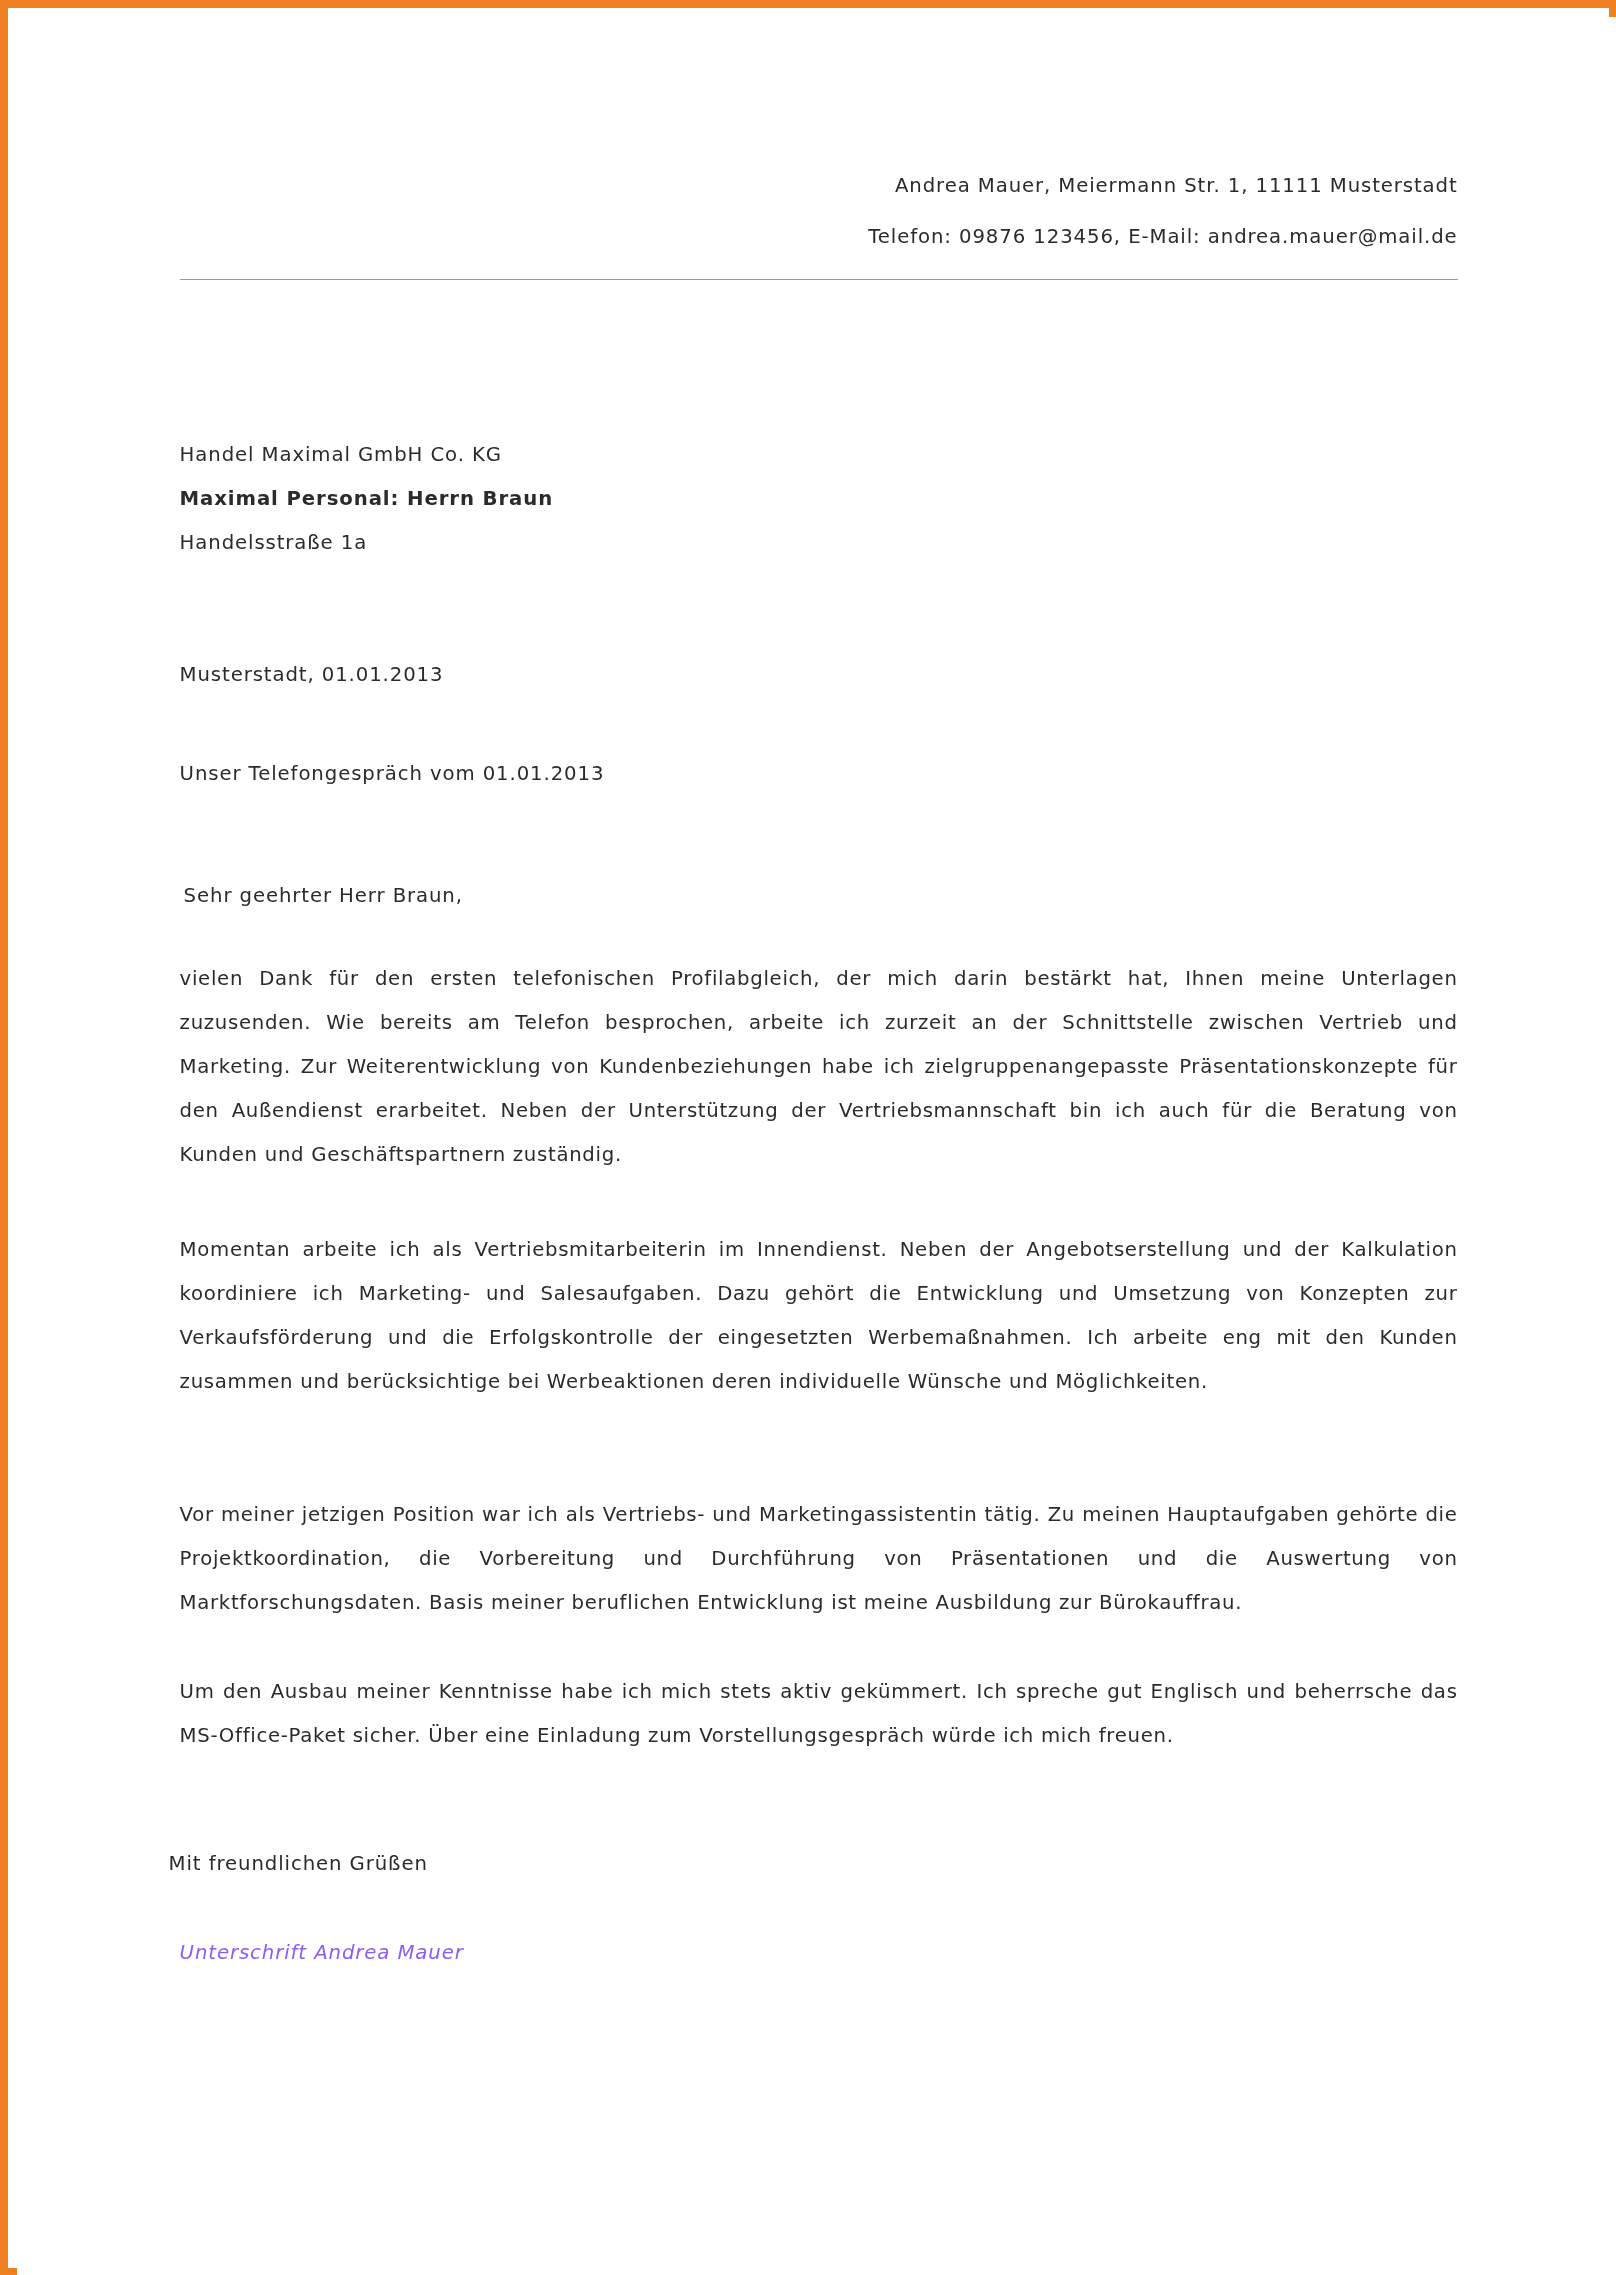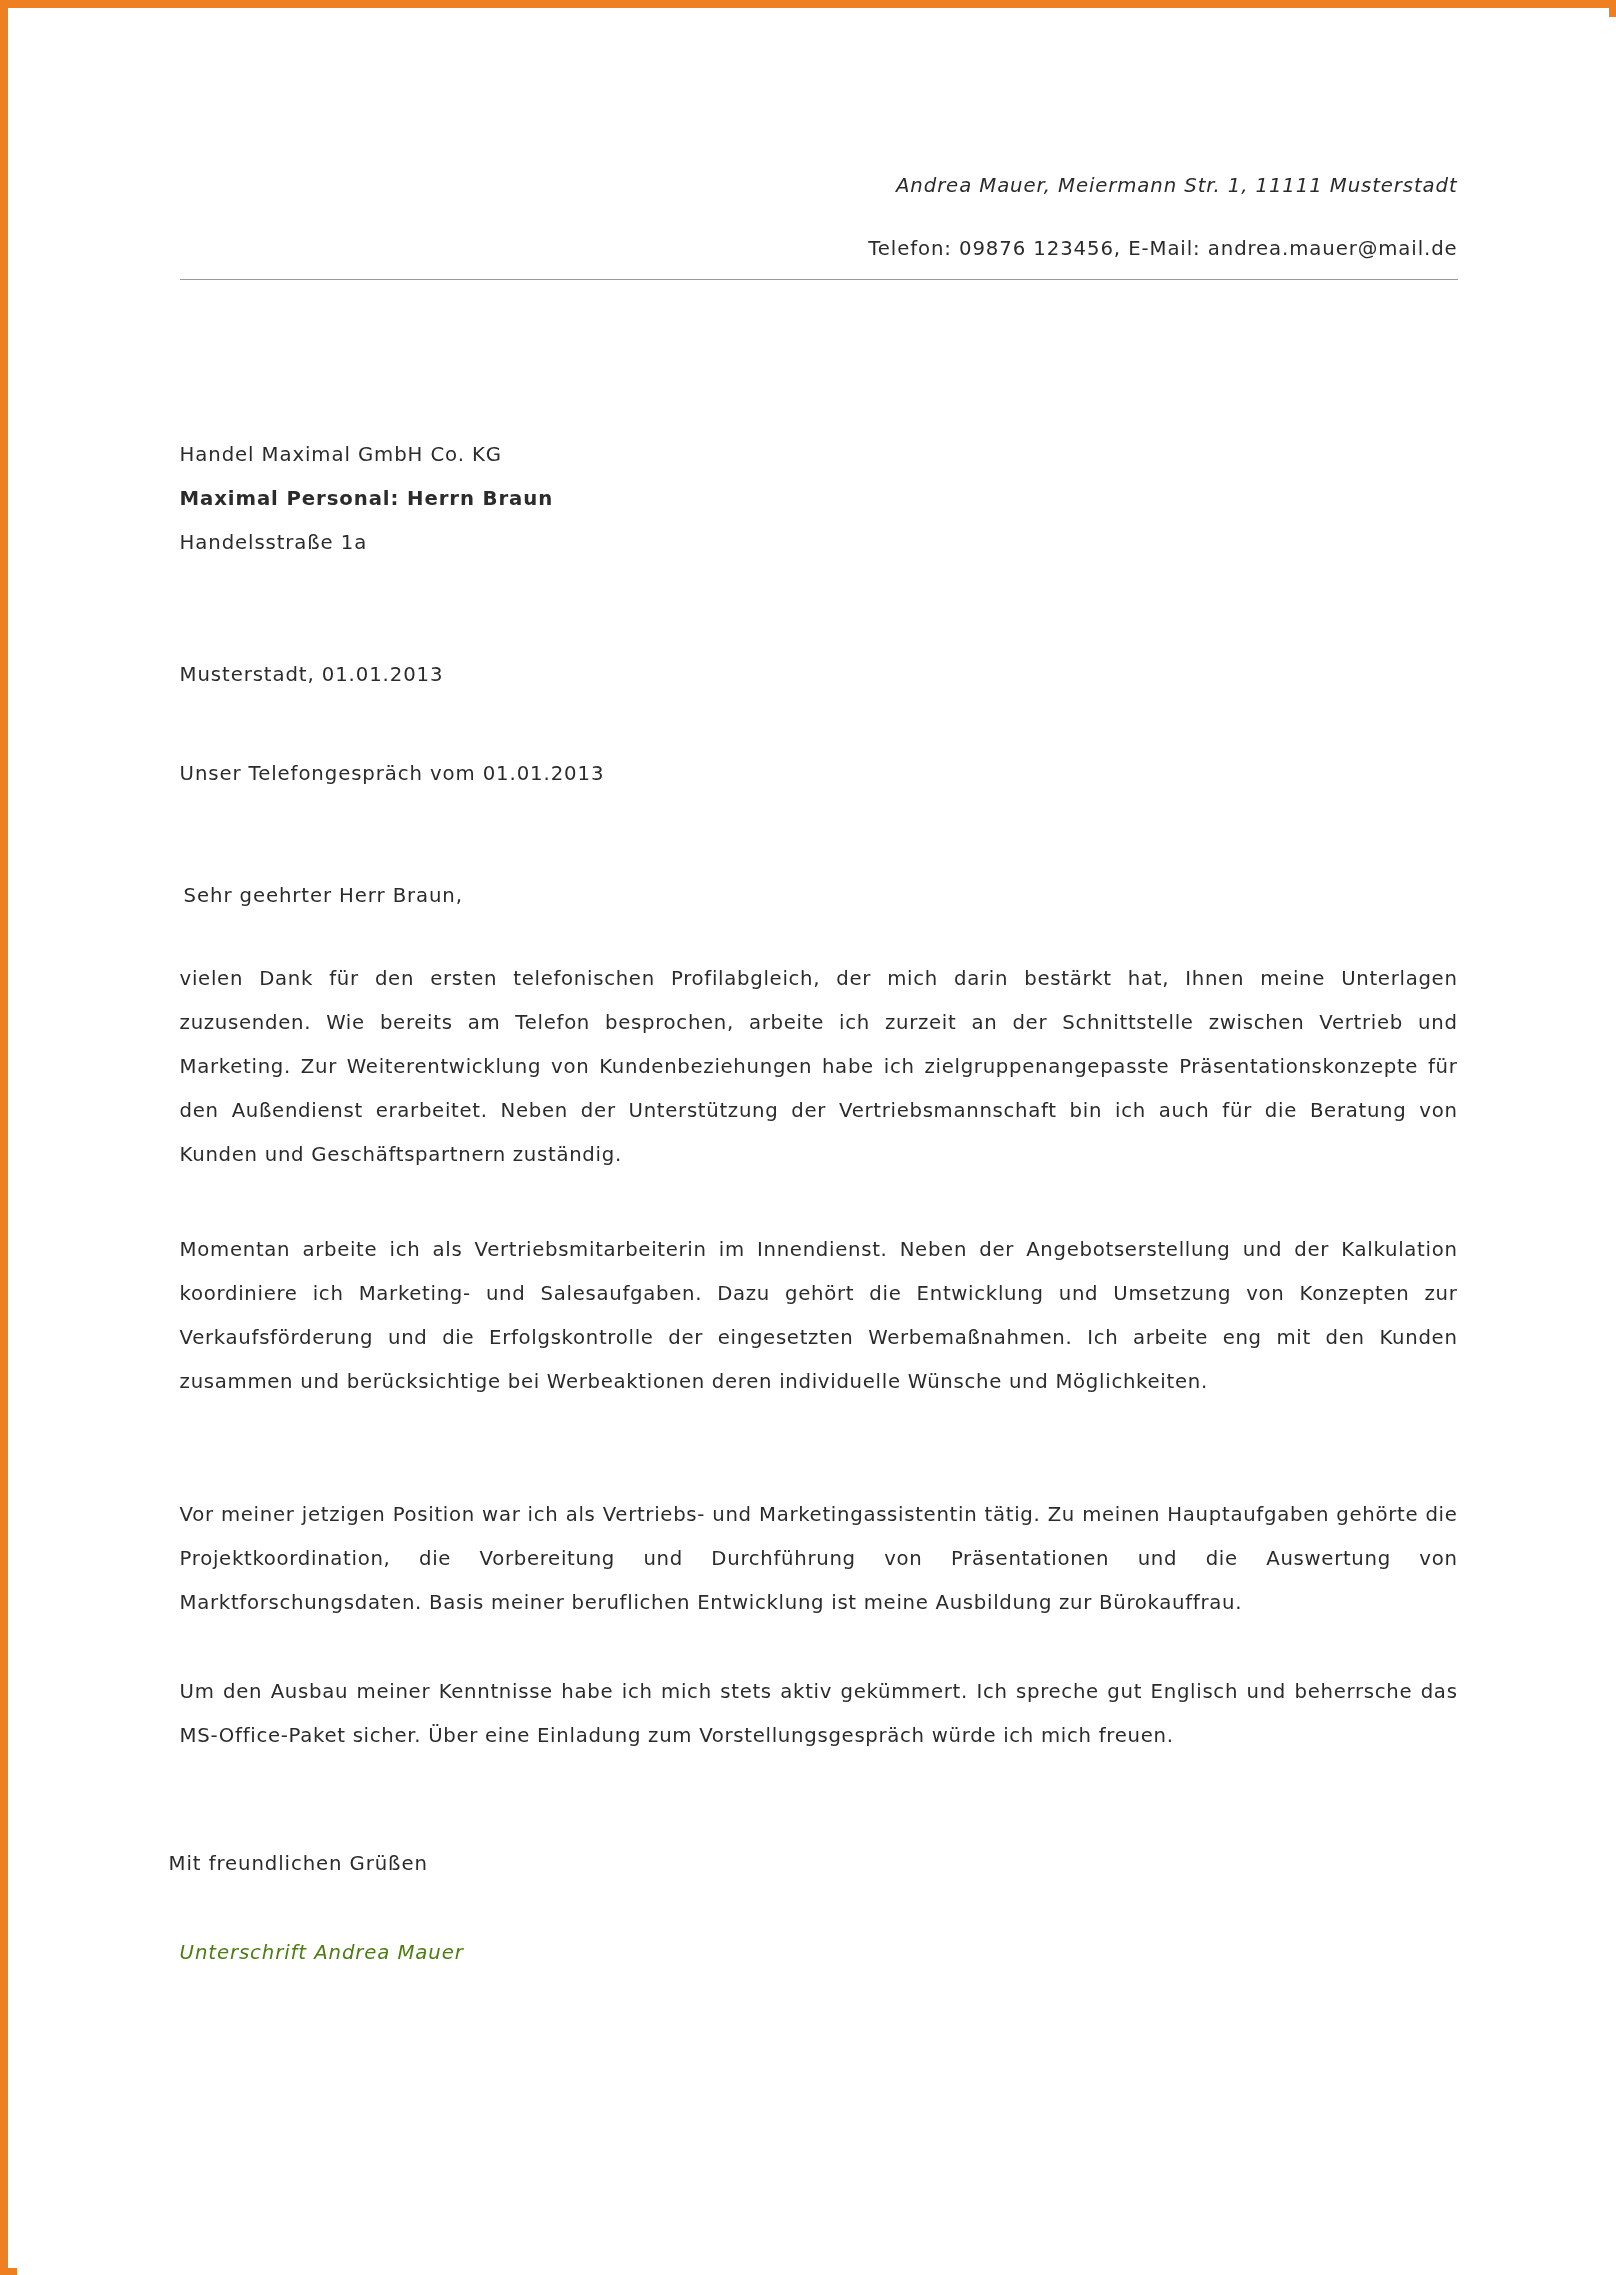--- a/index.html
+++ b/index.html
@@ -50,21 +50,21 @@
     position: absolute;
     left: 163px;
     top: 159px;
     width: 1278px;
     text-align: right;
     font-size: 19.7px;
     letter-spacing: 0.9px;
     line-height: 1.0;
     color: #2b2b2b;
   }
-  .sender-line-1 { margin-bottom: 44px; font-style: italic; }
+  .sender-line-1 { margin-bottom: 32px; }
   .sender-line-2 { }
 
   .rule {
     position: absolute;
     left: 163px;
     top: 262px;
     width: 1278px;
     height: 1.9px;
     background: #9b9b9b;
   }
@@ -136,21 +136,21 @@
     color: #2b2b2b;
   }
 
   .signature {
     position: absolute;
     left: 163px;
     top: 1924px;
     font-size: 19.7px;
     letter-spacing: 0.9px;
     font-style: italic;
-    color: #4d7c0f;
+    color: #8b5cf6;
   }
 </style>
 </head>
 <body>
 
 <div class="page-frame">
   <div class="sheet">
     <div class="letter">
 
       <div class="sender-block">

